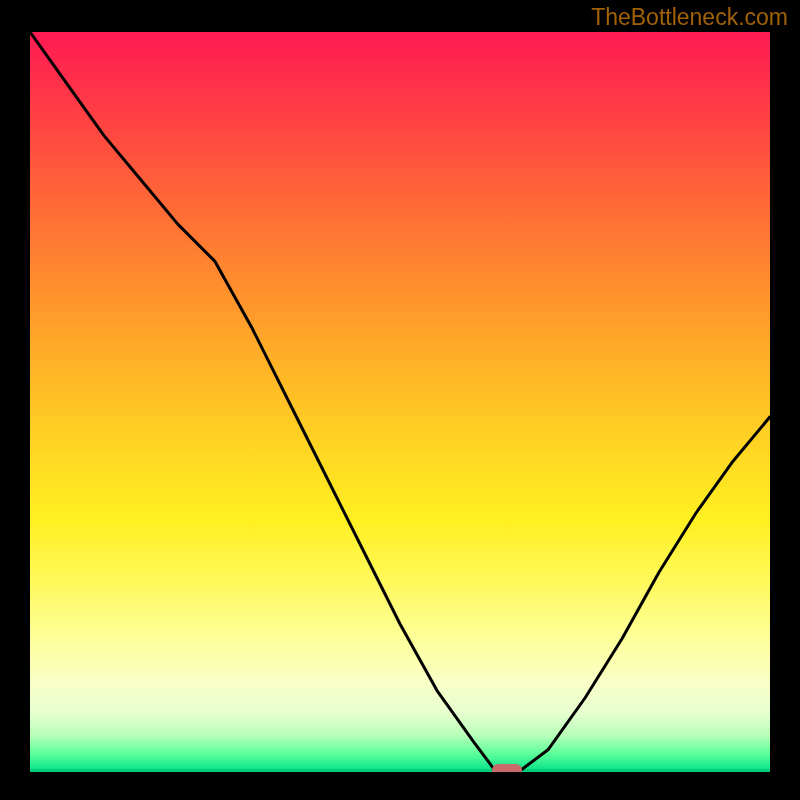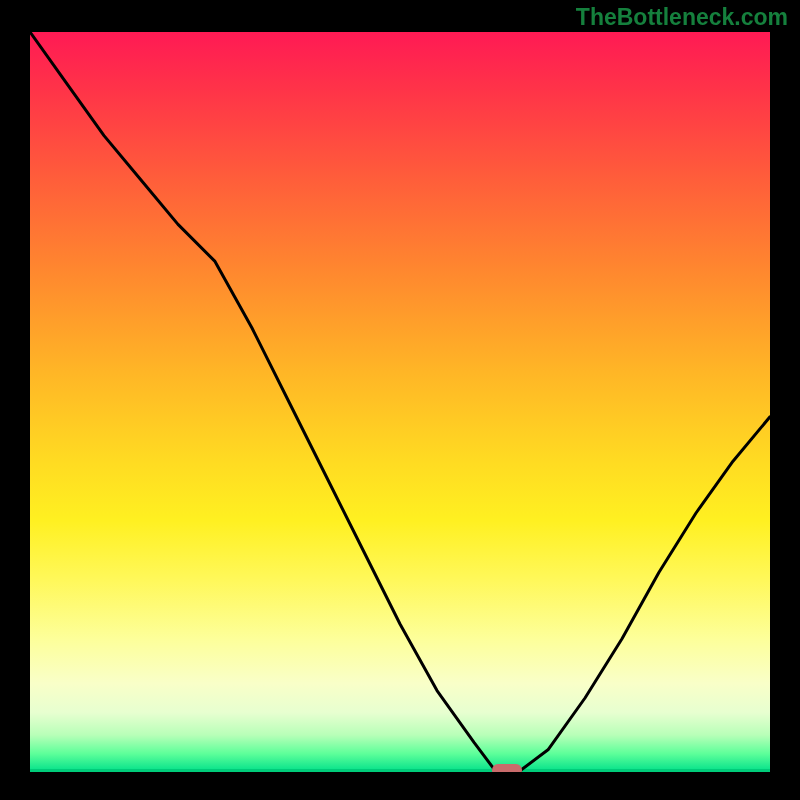--- a/index.html
+++ b/index.html
@@ -15,22 +15,22 @@
     width: 800px;
     height: 800px;
     background: #000;
   }
   .watermark {
     position: absolute;
     top: 4px;
     right: 12px;
     font-family: Arial, Helvetica, sans-serif;
     font-size: 23px;
-    font-weight: bold;
-    color: #15803d;
+    font-weight: normal;
+    color: #a16207;
     letter-spacing: 0px;
     z-index: 10;
   }
   .plot {
     position: absolute;
     left: 30px;
     top: 32px;
     width: 740px;
     height: 740px;
     overflow: hidden;

